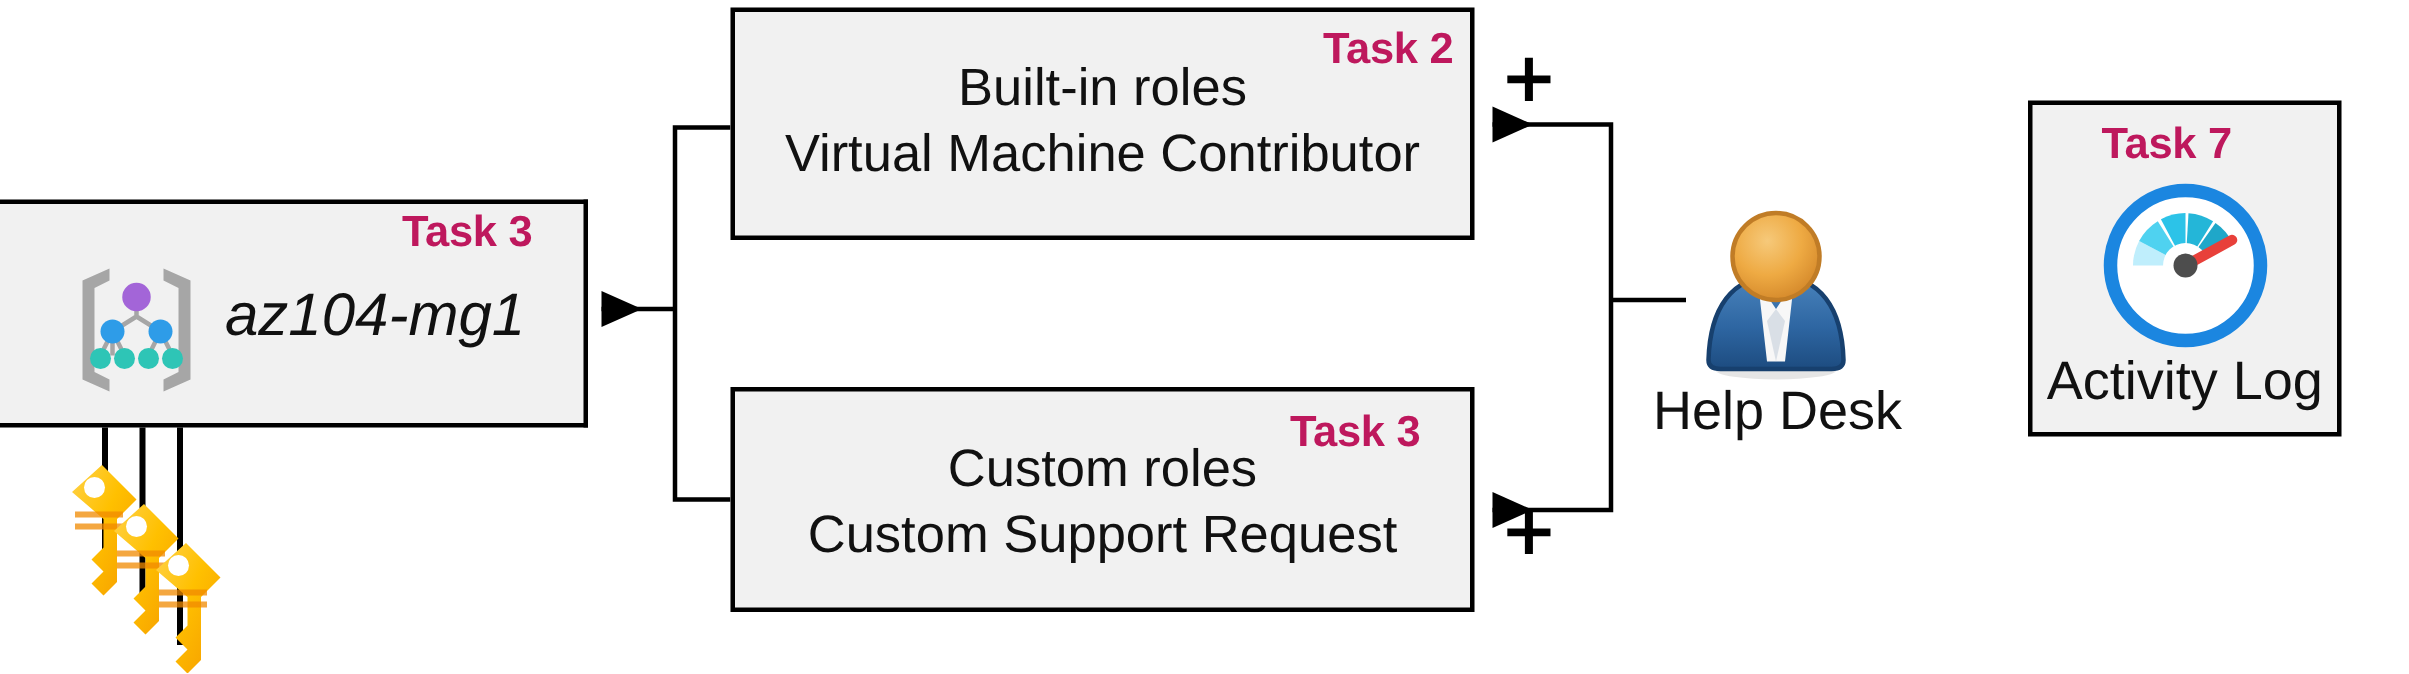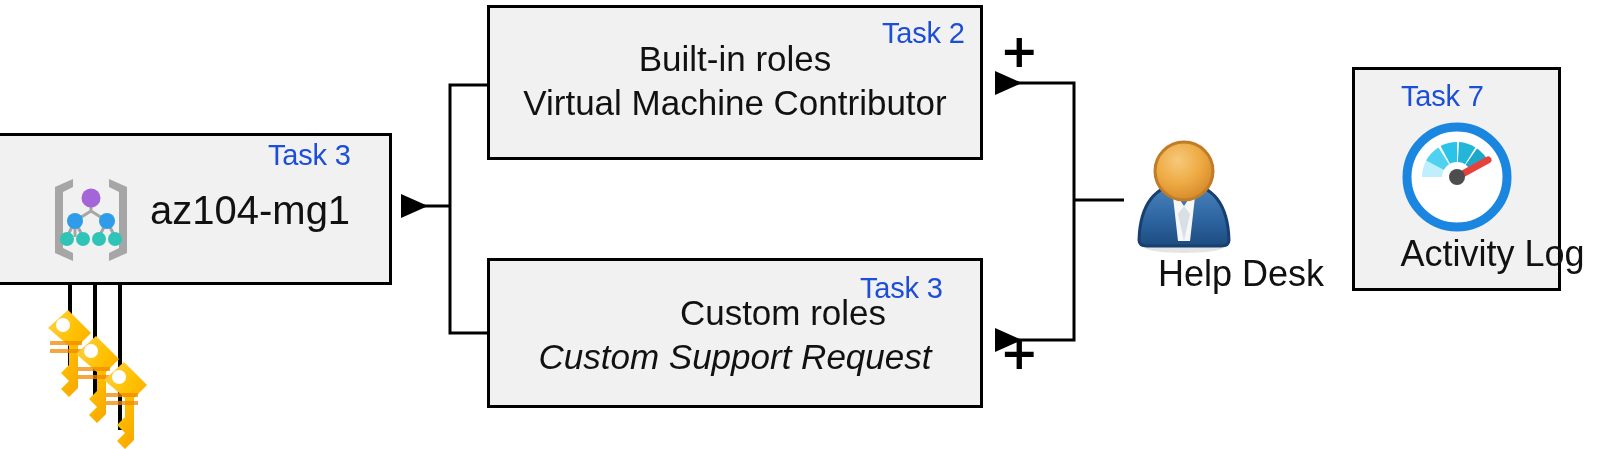--- a/index.html
+++ b/index.html
@@ -20,64 +20,64 @@
 
   
   .task-box {
     position: absolute;
     background: #f1f1f1;
     border: 3px solid #000000;
     box-sizing: border-box;
   }
   .task-label {
     position: absolute;
-    font-weight: normal;
-    color: #1d4ed8;
+    font-weight: bold;
+    color: #be185d;
     font-size: 29px;
     letter-spacing: -0.2px;
     white-space: nowrap;
   }
   .box-text {
     position: absolute;
     color: #111111;
     font-size: 35px;
     line-height: 1.22;
     text-align: center;
     white-space: nowrap;
     font-weight: 400;
   }
 
   
   #task1-box   { left: 0px;   top: 133px; width: 392px; height: 152px; border-left: none; }
   #task1-label { left: 268px; top: 139px; }
-  #task1-name  { left: 150px; top: 186px; font-size: 40px; }
+  #task1-name  { left: 150px; top: 186px; font-size: 40px; font-style: italic; }
   #mg-icon     { position: absolute; left: 47px; top: 175px; width: 88px; height: 90px; }
 
   
   #task2-box   { left: 487px; top: 5px;   width: 496px; height: 155px; }
   #task2-label { left: 882px; top: 17px; }
   #task2-line1 { left: 487px; top: 38px;  width: 496px; }
   #task2-line2 { left: 487px; top: 82px;  width: 496px; }
 
   
   #task3-box   { left: 487px; top: 258px; width: 496px; height: 150px; }
   #task3-label { left: 860px; top: 272px; }
-  #task3-line1 { left: 487px; top: 292px; width: 496px; padding-left: 48px; }
-  #task3-line2 { left: 487px; top: 336px; width: 496px; font-style: italic; }
+  #task3-line1 { left: 487px; top: 292px; width: 496px; }
+  #task3-line2 { left: 487px; top: 336px; width: 496px; }
 
   
   #task4-box   { left: 1352px; top: 67px; width: 209px; height: 224px; }
   #task4-label { left: 1401px; top: 80px; }
   #gauge-icon  { position: absolute; left: 1402px; top: 122px; width: 110px; height: 110px; }
-  #task4-name  { left: 1352px; top: 232px; width: 209px; font-size: 36px; margin-left: 36px; }
+  #task4-name  { left: 1352px; top: 232px; width: 209px; font-size: 36px; }
 
   
   #person-icon { position: absolute; left: 1124px; top: 140px; width: 120px; height: 120px; }
   #person-label{
-    position: absolute; left: 1131px; top: 253px; width: 220px;
+    position: absolute; left: 1075px; top: 253px; width: 220px;
     text-align: center; font-size: 36px; color: #111111; line-height: 1.15;
   }
 
   
   #connectors {
     position: absolute; left: 0; top: 0;
     width: 1606px; height: 449px;
     pointer-events: none;
   }
 

